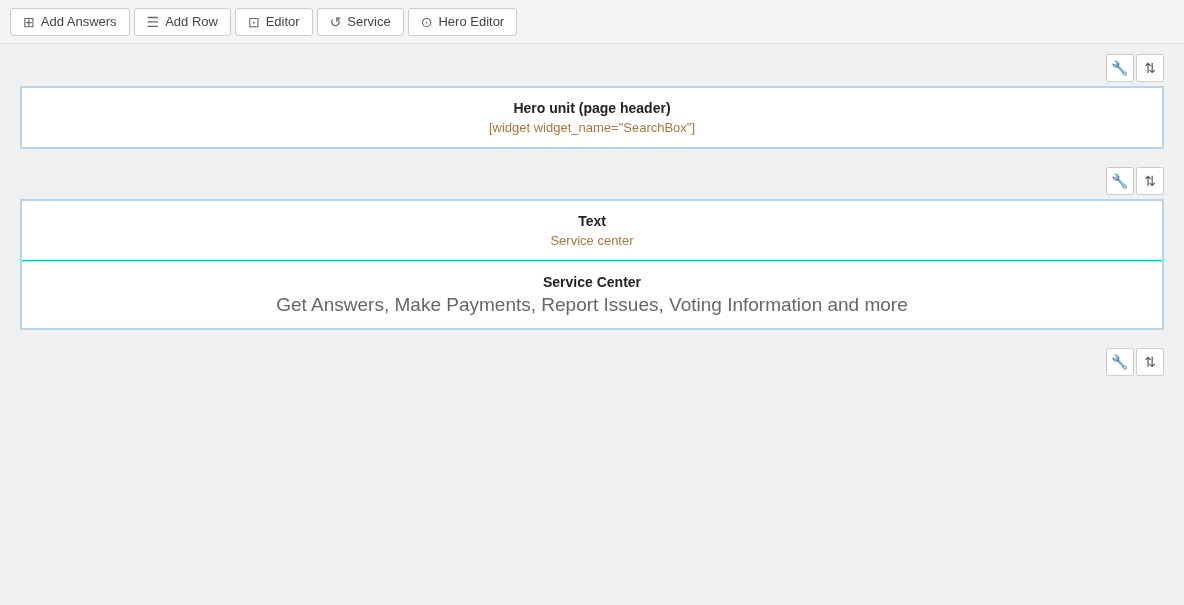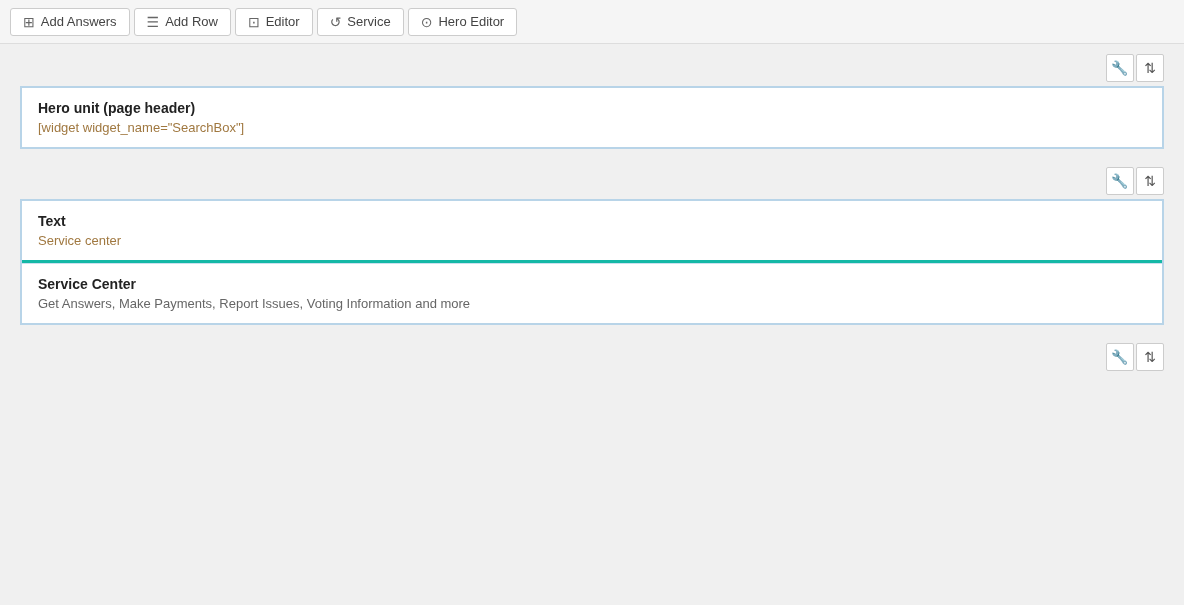--- a/index.html
+++ b/index.html
@@ -62,45 +62,46 @@
       font-size: 14px;
       color: #555;
       border-radius: 2px;
     }
 
     
     .widget-row {
       border: 2px solid #b8d4e8;
       background: #c4b5fd;
       margin-bottom: 18px;
+      text-align: center;
     }
     .widget-card {
       padding: 12px 16px;
-      border-bottom: 3px solid #14b8a6;
+      border-bottom: 1px solid #14b8a6;
       background: #fff;
     }
     .widget-card:last-child {
       border-bottom: none;
     }
     .widget-card + .widget-card {
       border-top: 1px solid #cce0ef;
     }
 
     .widget-title {
       font-size: 14px;
       font-weight: bold;
       color: #222;
       margin-bottom: 4px;
     }
     .widget-subtitle {
       font-size: 13px;
       color: #a07840;
     }
     .widget-desc {
-      font-size: 13px;
+      font-size: 19px;
       color: #666;
     }
   </style>
 </head>
 <body>
 
 <div class="toolbar">
 <button class="toolbar-btn">
       <span class="btn-icon">⊞</span>
       <span>Add Answers</span>

